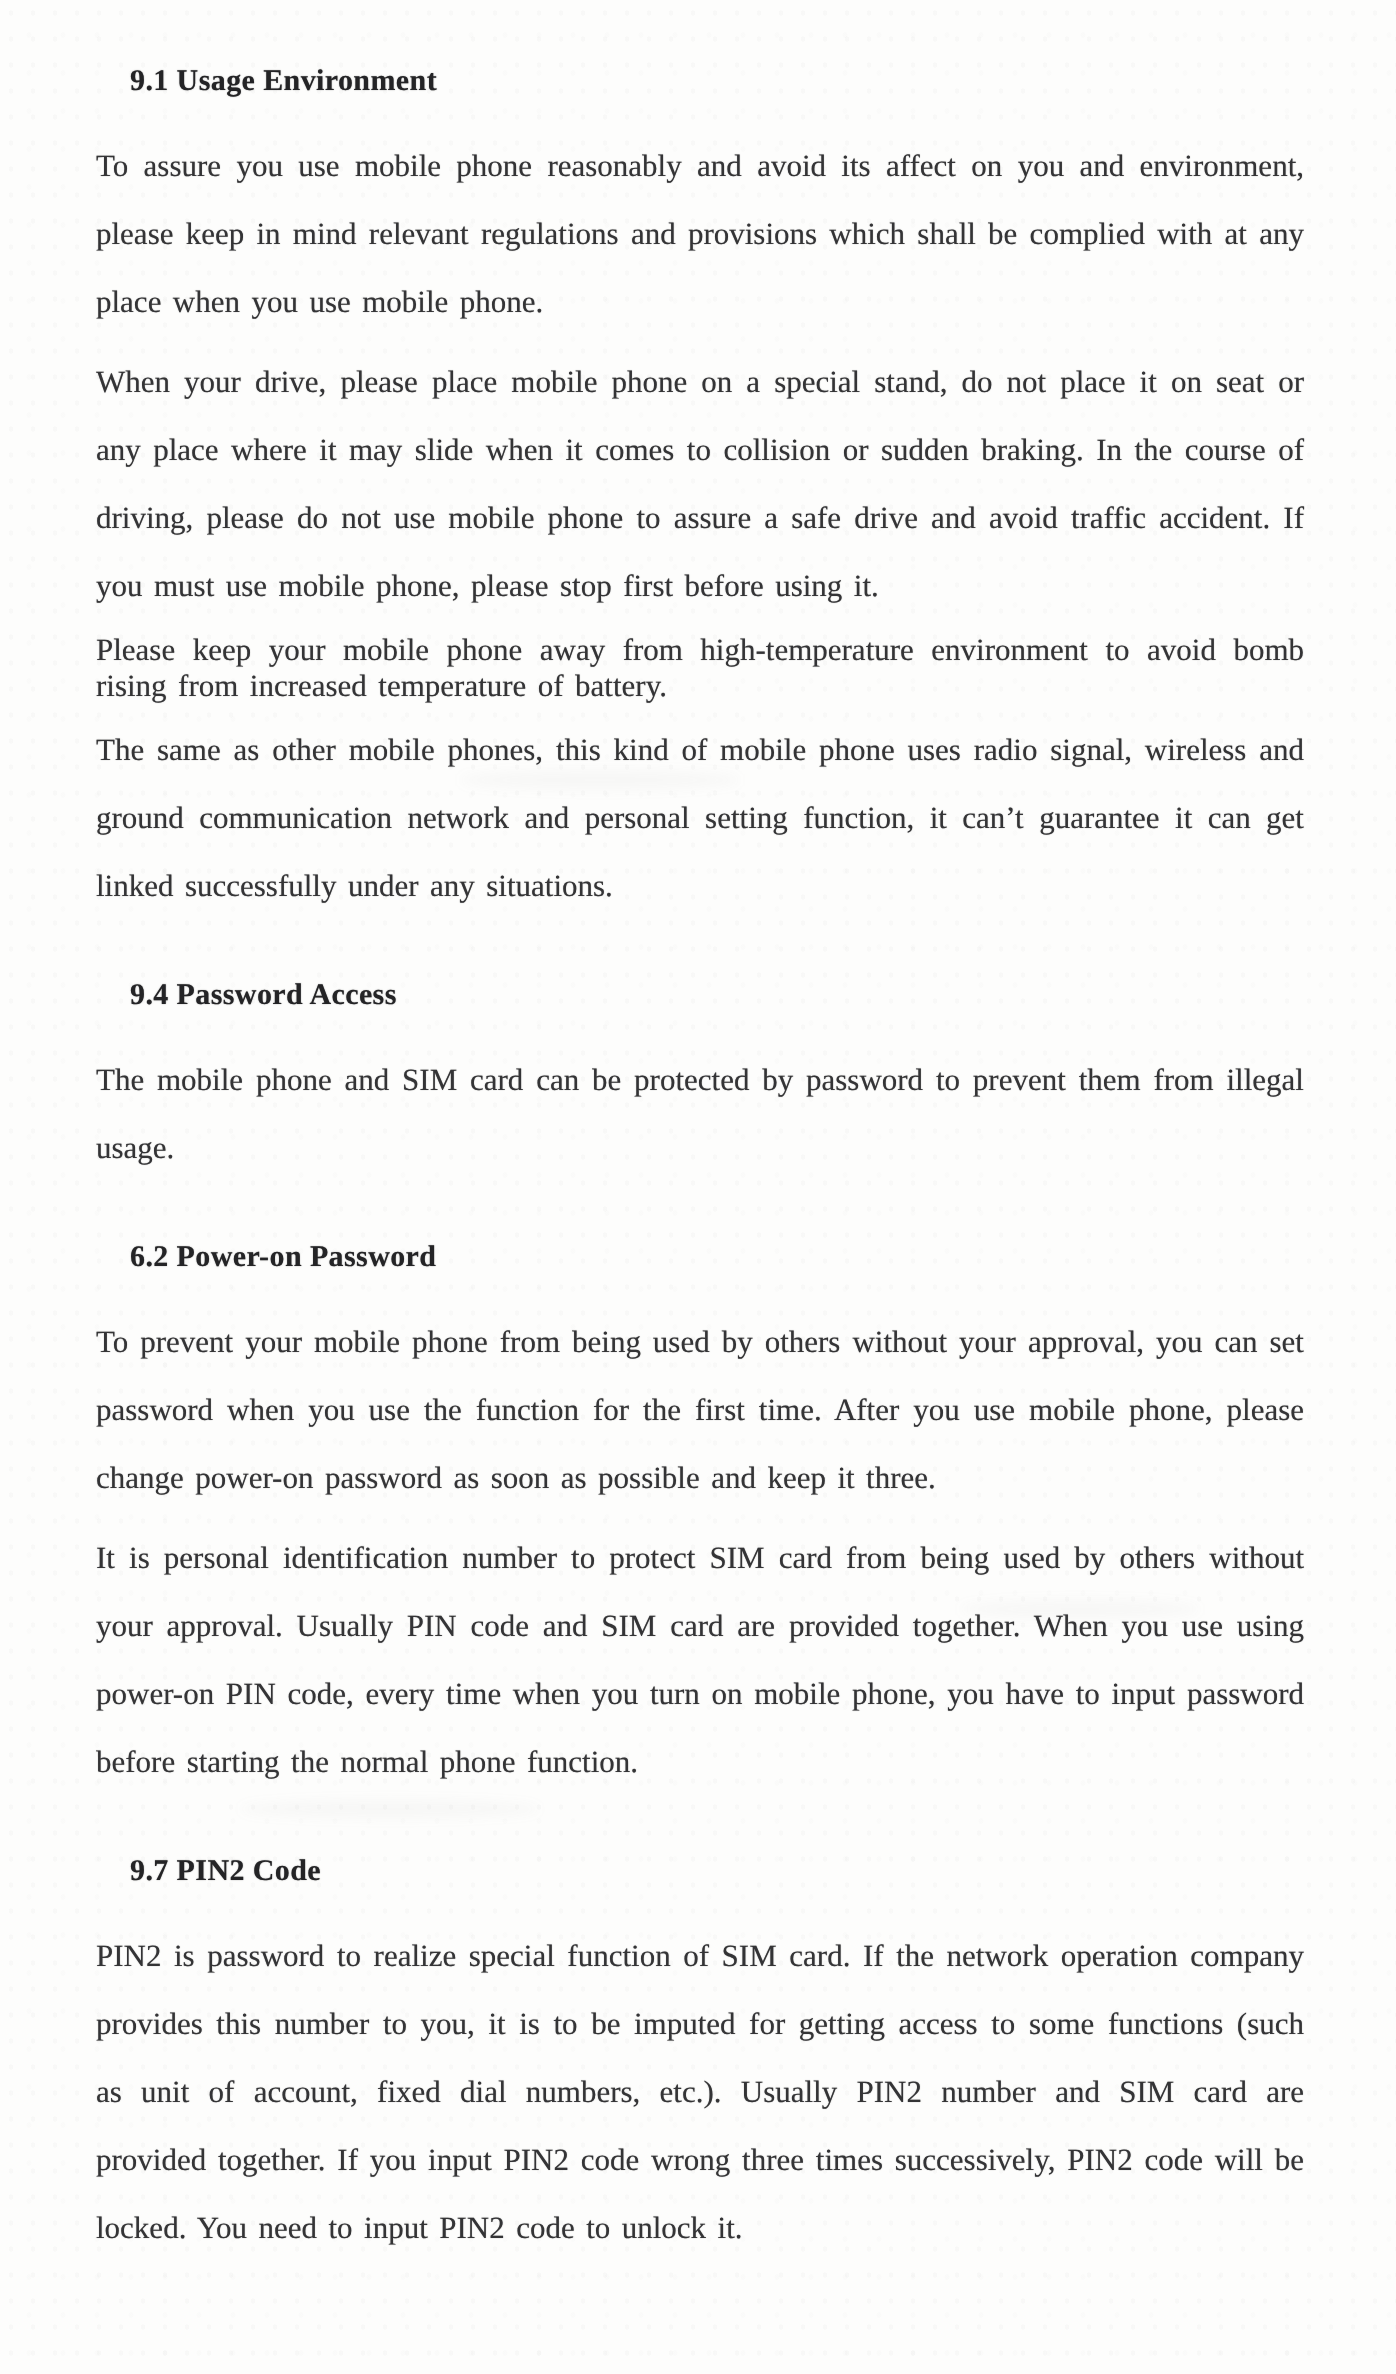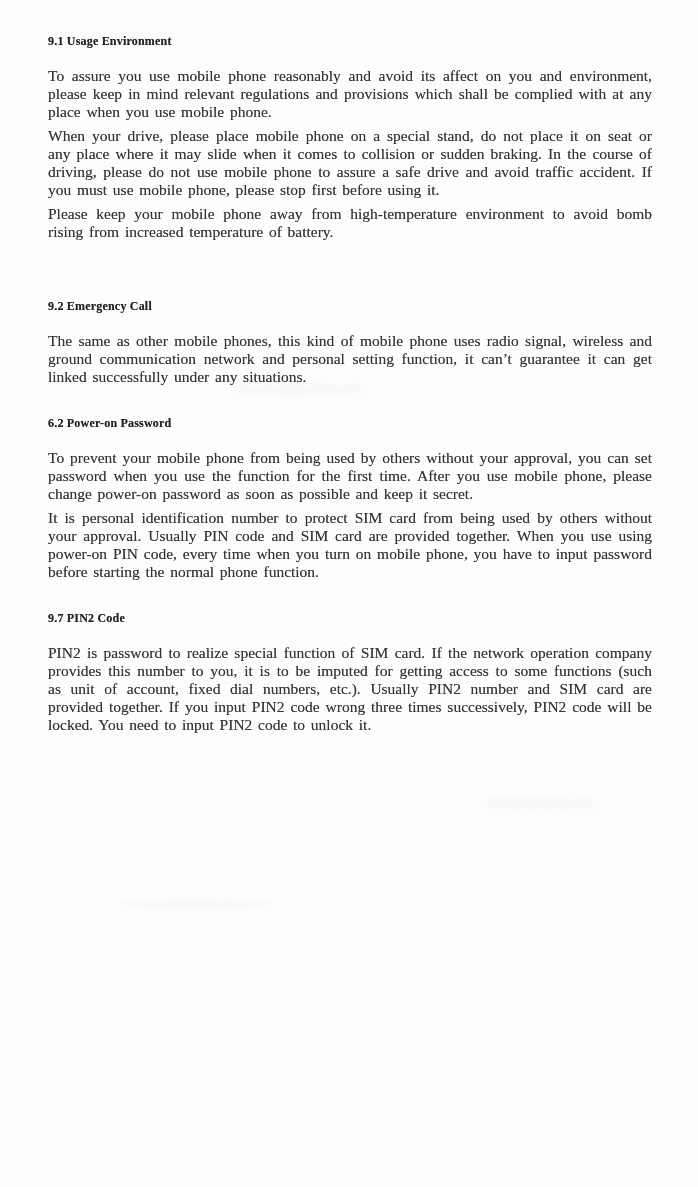--- a/index.html
+++ b/index.html
@@ -22,33 +22,33 @@
     padding: 24px 46px 0 48px;
     background: #fdfdfc;
     
     background-image:
       radial-gradient(rgba(120,120,120,0.035) 1px, transparent 1.2px),
       radial-gradient(rgba(150,150,150,0.025) 1px, transparent 1.4px);
     background-size: 11px 13px, 17px 19px;
     background-position: 0 0, 6px 8px;
   }
   .sec-h {
-    font-size: 12px;
+    font-size: 15px;
     line-height: 22px;
     font-weight: bold;
     letter-spacing: 0.2px;
-    margin: 26px 0 15px 0;
+    margin: 26px 0 15px 17px;
     color: #242426;
     text-shadow: 0 0 0.6px rgba(30,30,30,0.55);
   }
   .doc-section.first .sec-h { margin-top: 6px; }
   .doc-section.gap-before .sec-h { margin-top: 54px; }
   .para {
     font-size: 15.5px;
-    line-height: 18px;
+    line-height: 34px;
     margin: 0 0 6px 0;
     text-align: justify;
     word-spacing: 0.12em;
     color: #343436;
     text-shadow: 0 0 0.5px rgba(50,50,50,0.55);
   }
   .para.tight { line-height: 18px; }
   
   .smudge {
     position: absolute;
@@ -71,31 +71,32 @@
   <div class="smudge s3"></div>
 
   <section class="doc-section first">
     <h2 class="sec-h">9.1 Usage Environment</h2>
     <p class="para">To assure you use mobile phone reasonably and avoid its affect on you and environment, please keep in mind relevant regulations and provisions which shall be complied with at any place when you use mobile phone.</p>
     <p class="para">When your drive, please place mobile phone on a special stand, do not place it on seat or any place where it may slide when it comes to collision or sudden braking. In the course of driving, please do not use mobile phone to assure a safe drive and avoid traffic accident. If you must use mobile phone, please stop first before using it.</p>
     <p class="para tight">Please keep your mobile phone away from high-temperature environment to avoid bomb rising from increased temperature of battery.</p>
   </section>
 
   <section class="doc-section gap-before">
-    <h2 class="sec-h">9.2 Emergency Call</h2>
     <p class="para">The same as other mobile phones, this kind of mobile phone uses radio signal, wireless and ground communication network and personal setting function, it can’t guarantee it can get linked successfully under any situations.</p>
   </section>
 
 
   <section class="doc-section">
+    <h2 class="sec-h">9.4 Password Access</h2>
+    <p class="para">The mobile phone and SIM card can be protected by password to prevent them from illegal usage.</p>
   </section>
 
   <section class="doc-section">
     <h2 class="sec-h">6.2 Power-on Password</h2>
-    <p class="para">To prevent your mobile phone from being used by others without your approval, you can set password when you use the function for the first time. After you use mobile phone, please change power-on password as soon as possible and keep it secret.</p>
+    <p class="para">To prevent your mobile phone from being used by others without your approval, you can set password when you use the function for the first time. After you use mobile phone, please change power-on password as soon as possible and keep it three.</p>
   </section>
 
   <section class="doc-section">
     <p class="para">It is personal identification number to protect SIM card from being used by others without your approval. Usually PIN code and SIM card are provided together. When you use using power-on PIN code, every time when you turn on mobile phone, you have to input password before starting the normal phone function.</p>
   </section>
 
   <section class="doc-section">
     <h2 class="sec-h">9.7 PIN2 Code</h2>
     <p class="para">PIN2 is password to realize special function of SIM card. If the network operation company provides this number to you, it is to be imputed for getting access to some functions (such as unit of account, fixed dial numbers, etc.). Usually PIN2 number and SIM card are provided together. If you input PIN2 code wrong three times successively, PIN2 code will be locked. You need to input PIN2 code to unlock it.</p>
   </section>

